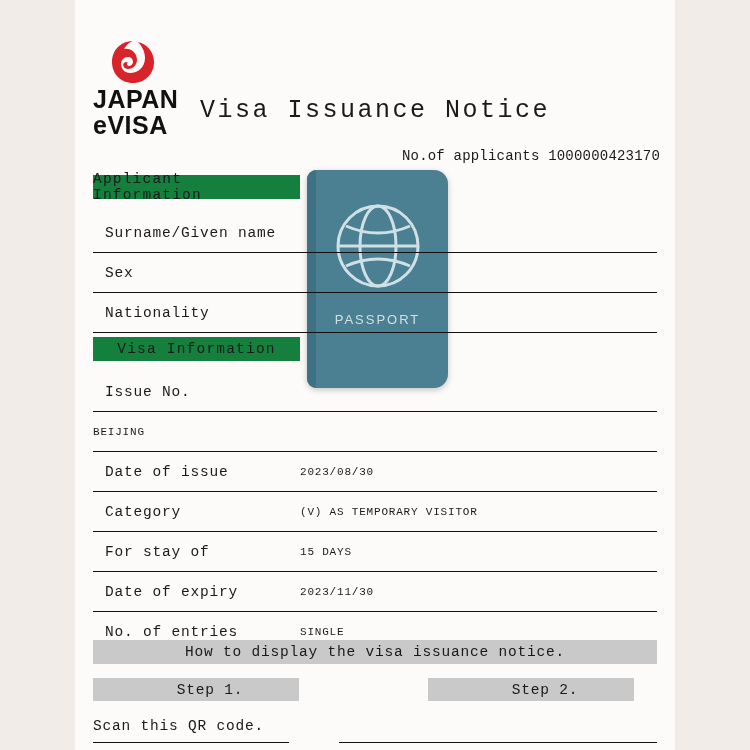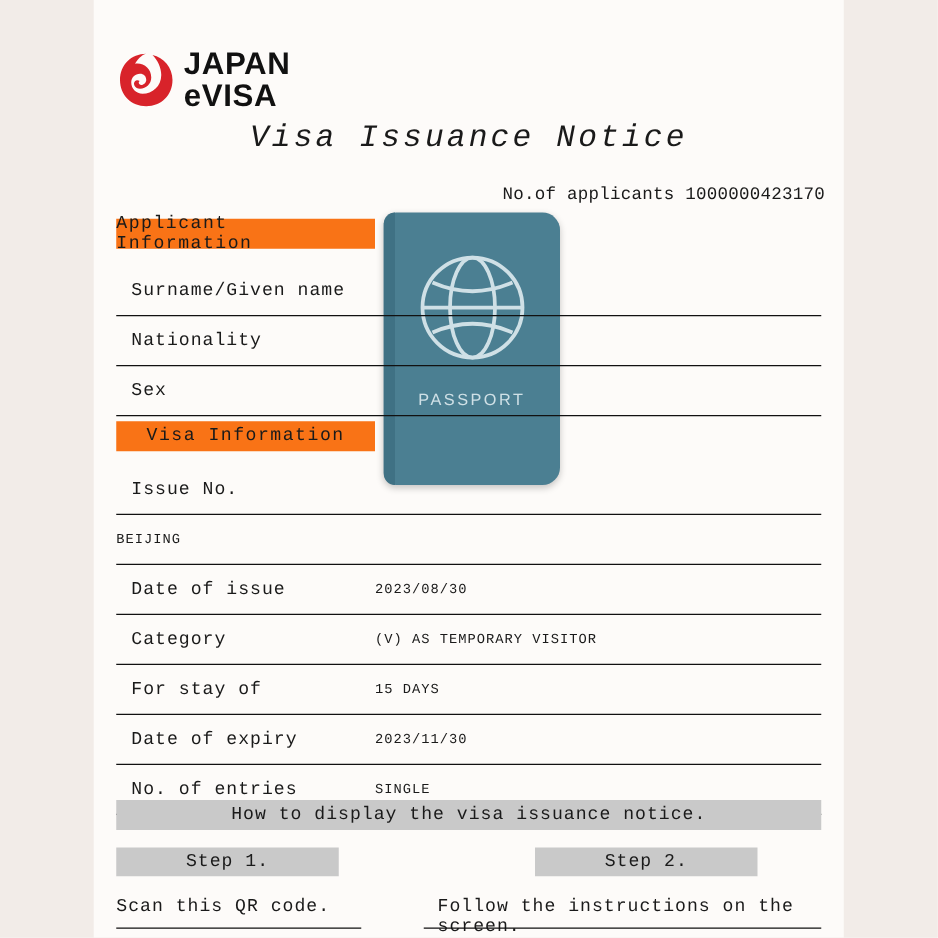--- a/index.html
+++ b/index.html
@@ -27,20 +27,21 @@
     height: 750px;
     background: #fdfbf9;
   }
   
   .logo-block {
     position: absolute;
     left: 18px;
     top: 38px;
     display: flex;
     align-items: center;
+    flex-direction: column;
   }
   .logo-mark {
     position: relative;
     width: 48px;
     height: 48px;
     margin-right: 6px;
   }
   .logo-mark svg { display: block; }
   .logo-text {
     font-family: "Liberation Sans", sans-serif;
@@ -54,21 +55,20 @@
   .doc-title {
     position: absolute;
     left: 0;
     top: 96px;
     width: 600px;
     text-align: center;
     font-family: "Liberation Mono", monospace;
     font-size: 25px;
     letter-spacing: 2.5px;
     color: #1a1a1a;
-    font-style: italic;
   }
   .applicants-no {
     position: absolute;
     right: 15px;
     top: 148px;
     font-family: "Liberation Mono", monospace;
     font-size: 14px;
     color: #1a1a1a;
     letter-spacing: 0.2px;
   }
@@ -85,21 +85,21 @@
     border-bottom: 1.6px solid #111;
     display: flex;
     align-items: center;
   }
   .row.section {
     border-bottom: none;
     height: 26px;
     margin-bottom: 0;
   }
   .section-band {
-    background: #f97316;
+    background: #15803d;
     width: 207px;
     height: 24px;
     display: flex;
     align-items: center;
     justify-content: center;
     font-family: "Liberation Mono", monospace;
     font-size: 14.5px;
     letter-spacing: 1.2px;
     color: #1a1a1a;
   }
@@ -182,20 +182,21 @@
     top: 678px;
     height: 23px;
     background: #c9c9c9;
     display: flex;
     align-items: center;
     justify-content: center;
     font-family: "Liberation Mono", monospace;
     font-size: 14.5px;
     letter-spacing: 0.8px;
     color: #1a1a1a;
+    padding-left: 28px;
   }
   .step1-band { left: 18px; width: 178px; }
   .step2-band { left: 353px; width: 178px; }
   .step-text {
     position: absolute;
     top: 718px;
     font-family: "Liberation Mono", monospace;
     font-size: 14.5px;
     letter-spacing: 0.8px;
     color: #1a1a1a;
@@ -256,29 +257,29 @@
         <div class="section-band">Applicant Information</div>
       </div>
       <div class="sec-gap"></div>
 
       <div class="row">
         <div class="label">Surname/Given name</div>
         <div class="value"></div>
       </div>
 
       <div class="row">
+        <div class="label">Sex</div>
+        <div class="value"></div>
+      </div>
+
+      <div class="row">
         <div class="label">Nationality</div>
         <div class="value"></div>
       </div>
 
-      <div class="row">
-        <div class="label">Sex</div>
-        <div class="value"></div>
-      </div>
-
       <div class="row section" style="height:24px;margin-top:4px;">
         <div class="section-band">Visa Information</div>
       </div>
       <div class="sec-gap" style="height:11px;"></div>
 
       <div class="row">
         <div class="label">Issue No.</div>
         <div class="value"></div>
       </div>
 
@@ -312,19 +313,18 @@
       </div>
 
     </div>
 
     <div class="howto-band">How to display the visa issuance notice.</div>
 
     <div class="step-band step1-band">Step 1.</div>
     <div class="step-band step2-band">Step 2.</div>
 
     <div class="step-text step1-text">Scan this QR code.</div>
-    <div class="step-text step2-text">Follow the instructions on the screen.</div>
 
     <div class="step-rule rule1"></div>
     <div class="step-rule rule2"></div>
 
   </div>
 </div>
 
 </body></html>

